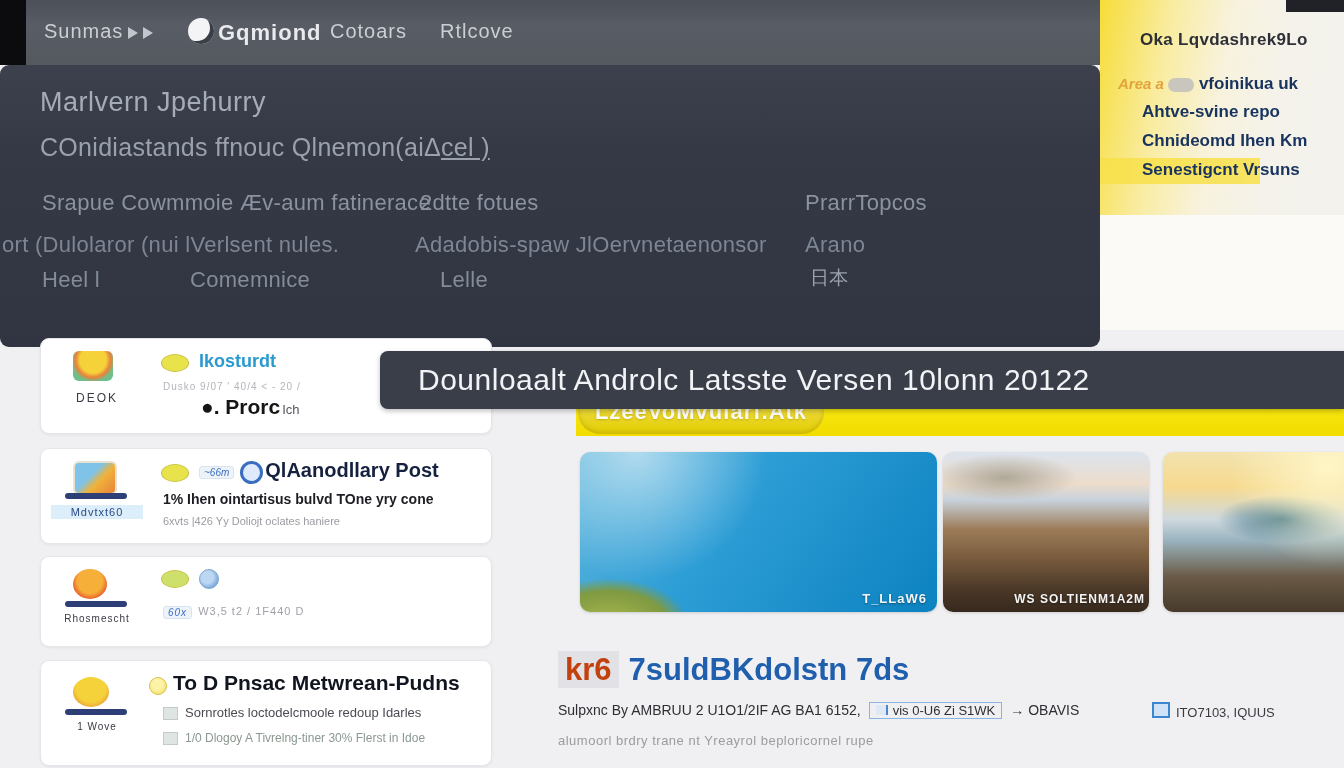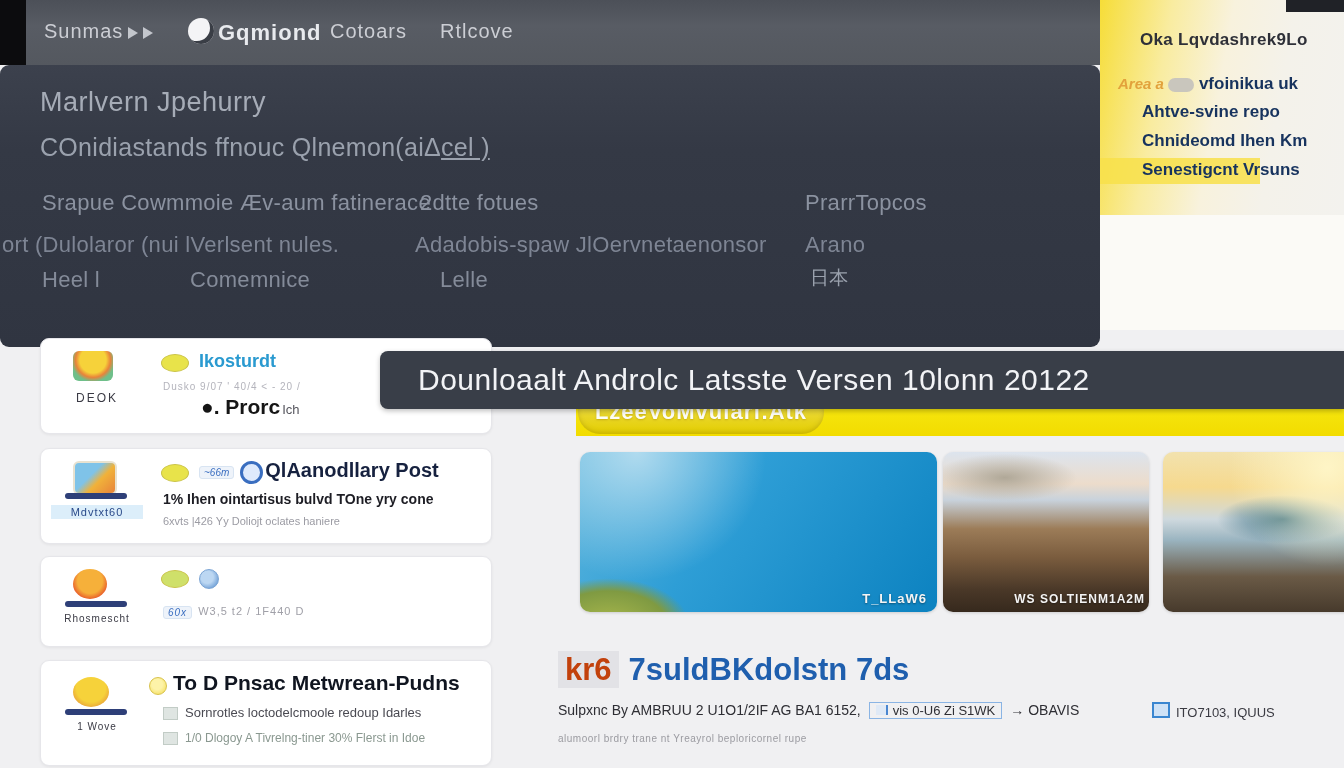--- a/index.html
+++ b/index.html
@@ -117,21 +117,21 @@
 
   
   .bottom-title{position:absolute;left:558px;top:652px;white-space:nowrap;}
   .bt-dark{font-size:31px;font-weight:800;color:#c2410c;background:#e2e2e6;padding:1px 7px;}
   .bt-blue{font-size:31px;font-weight:700;color:#1f5fae;margin-left:10px;cursor:pointer;}
   .bottom-meta{position:absolute;left:558px;top:702px;font-size:14px;color:#2e2e34;white-space:nowrap;}
   .bm-badge{display:inline-block;border:1px solid #8ab4e4;padding:0 6px;margin:0 8px;color:#2e2e34;font-size:13px;}
   .bm-badge .bar{display:inline-block;width:10px;height:10px;background:#dfe9f6;border-right:2px solid #4a86d0;margin-right:5px;}
   .bottom-right{position:absolute;left:1152px;top:702px;font-size:13px;color:#3a3a42;white-space:nowrap;}
   .br-icon{display:inline-block;width:14px;height:12px;background:#cfe2f6;border:2px solid #3a86d0;margin-right:6px;vertical-align:-1px;}
-  .bottom-tiny{position:absolute;left:558px;top:733px;font-size:10px;color:#9b9ba1;letter-spacing:.5px;white-space:nowrap;}
+  .bottom-tiny{position:absolute;left:558px;top:733px;font-size:13px;color:#9b9ba1;letter-spacing:.5px;white-space:nowrap;}
 
   
   .tri{display:inline-block;width:0;height:0;border-top:6px solid transparent;border-bottom:6px solid transparent;
        border-left:10px solid #c3c6cc;margin-left:5px;vertical-align:-1px;}
 </style>
 </head>
 <body>
 
 <div id="screen">
 

